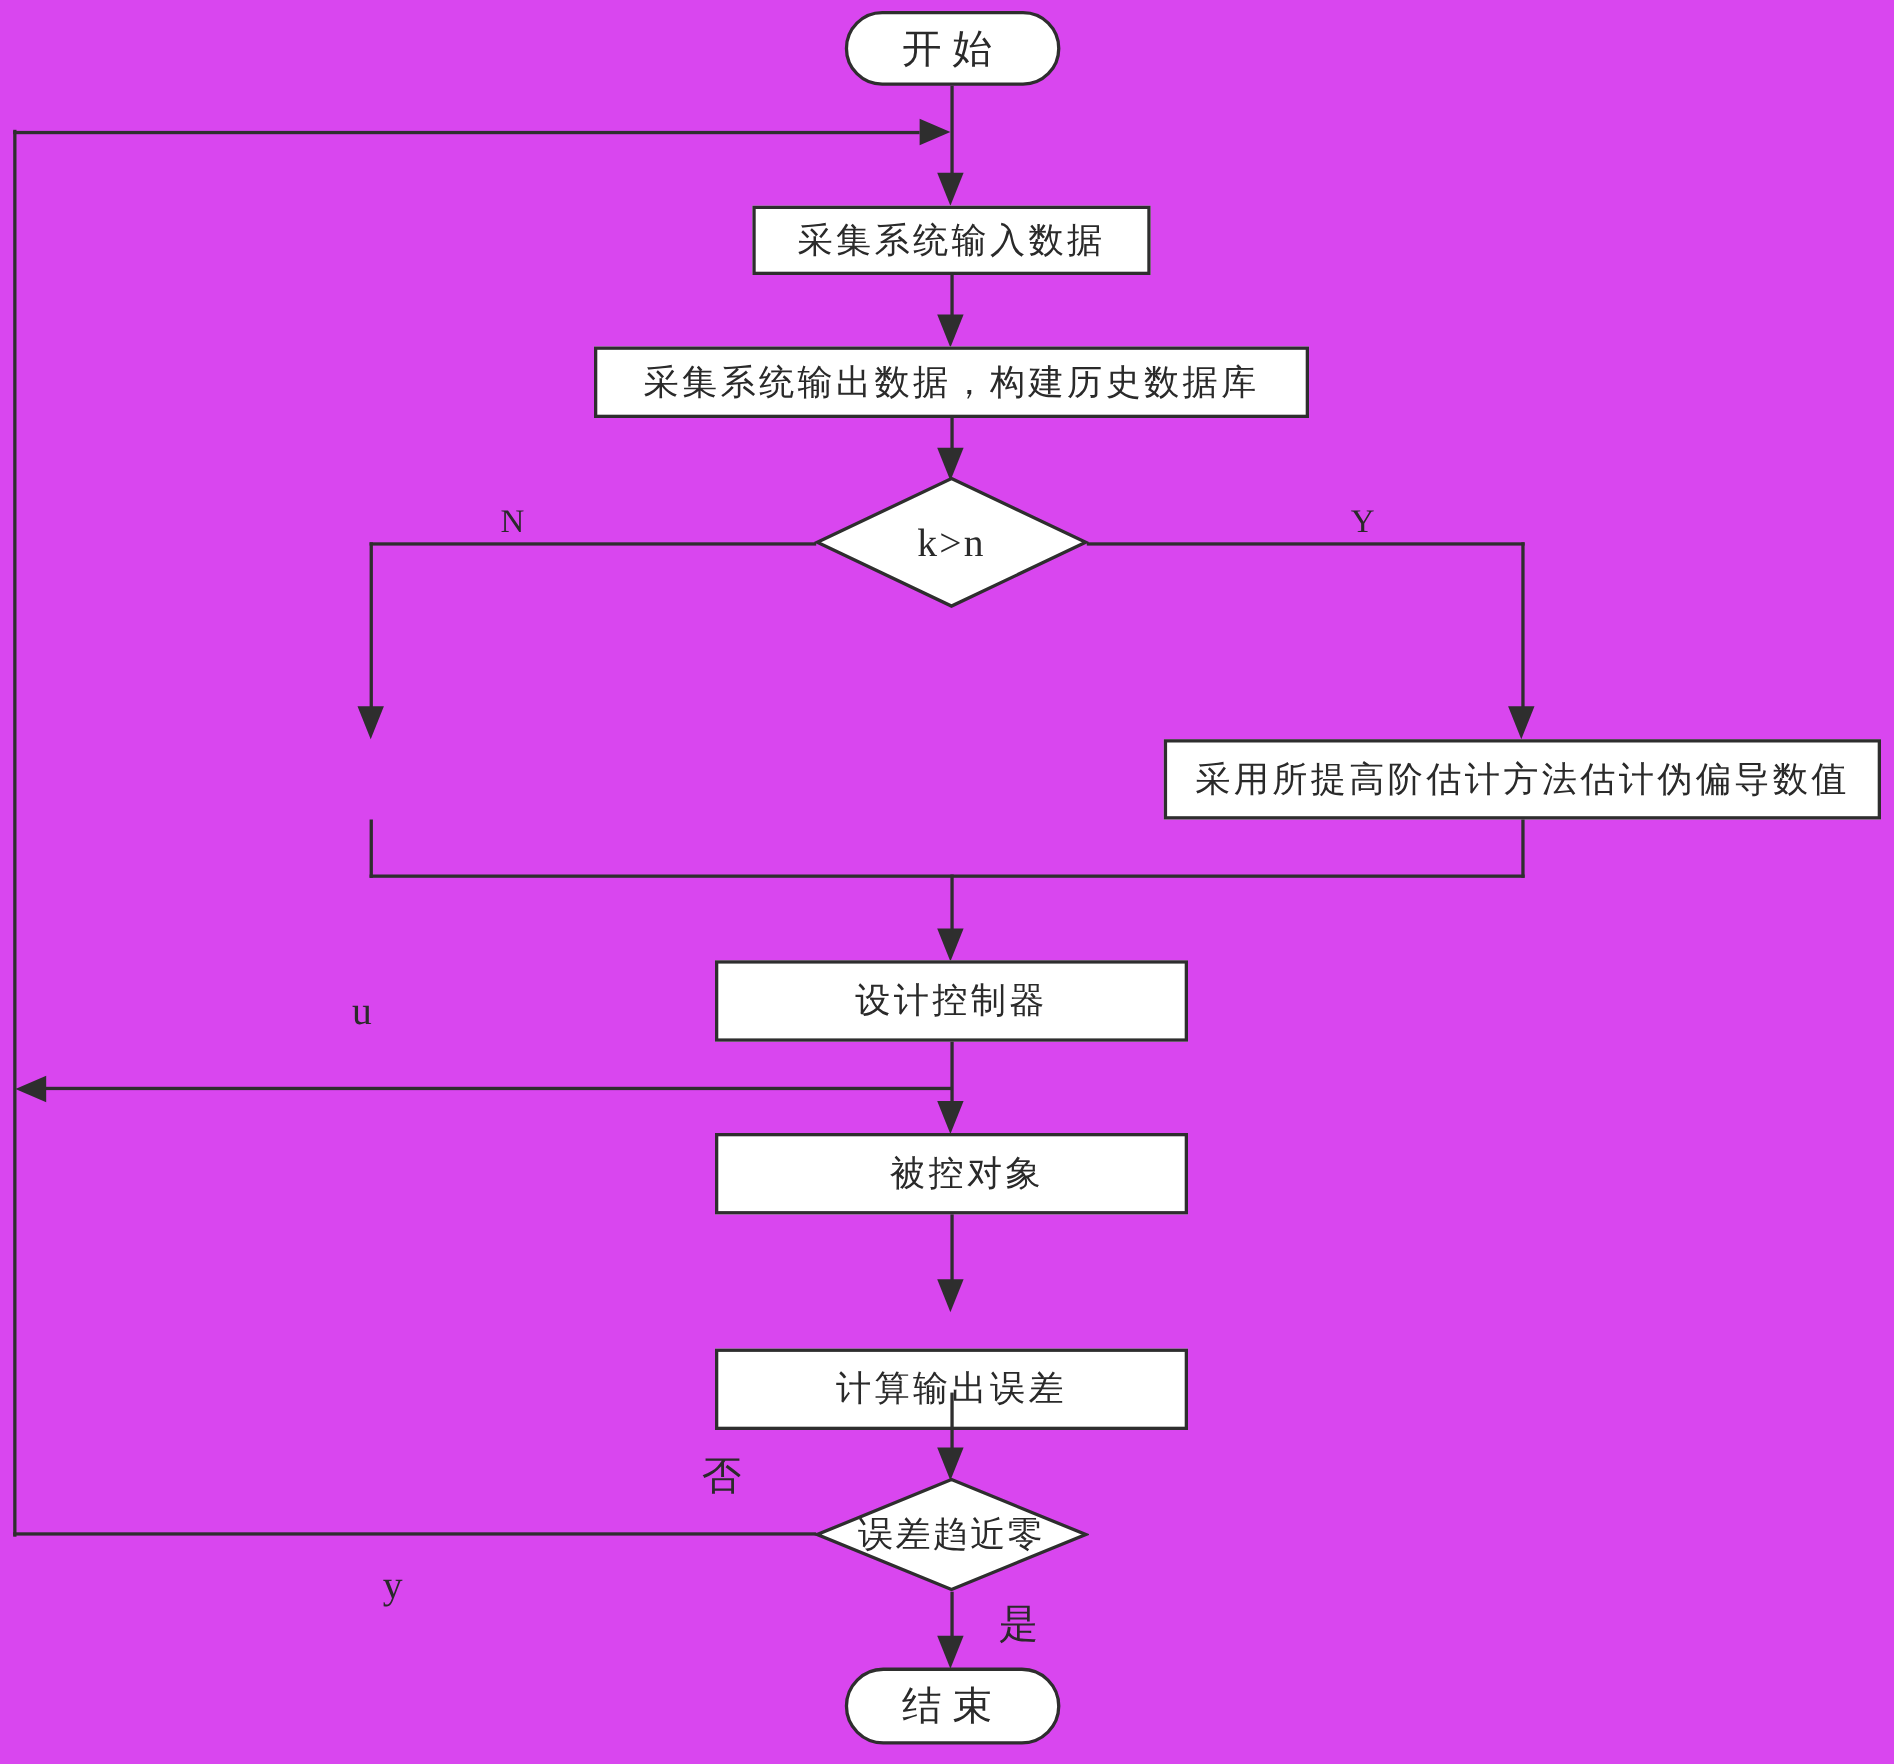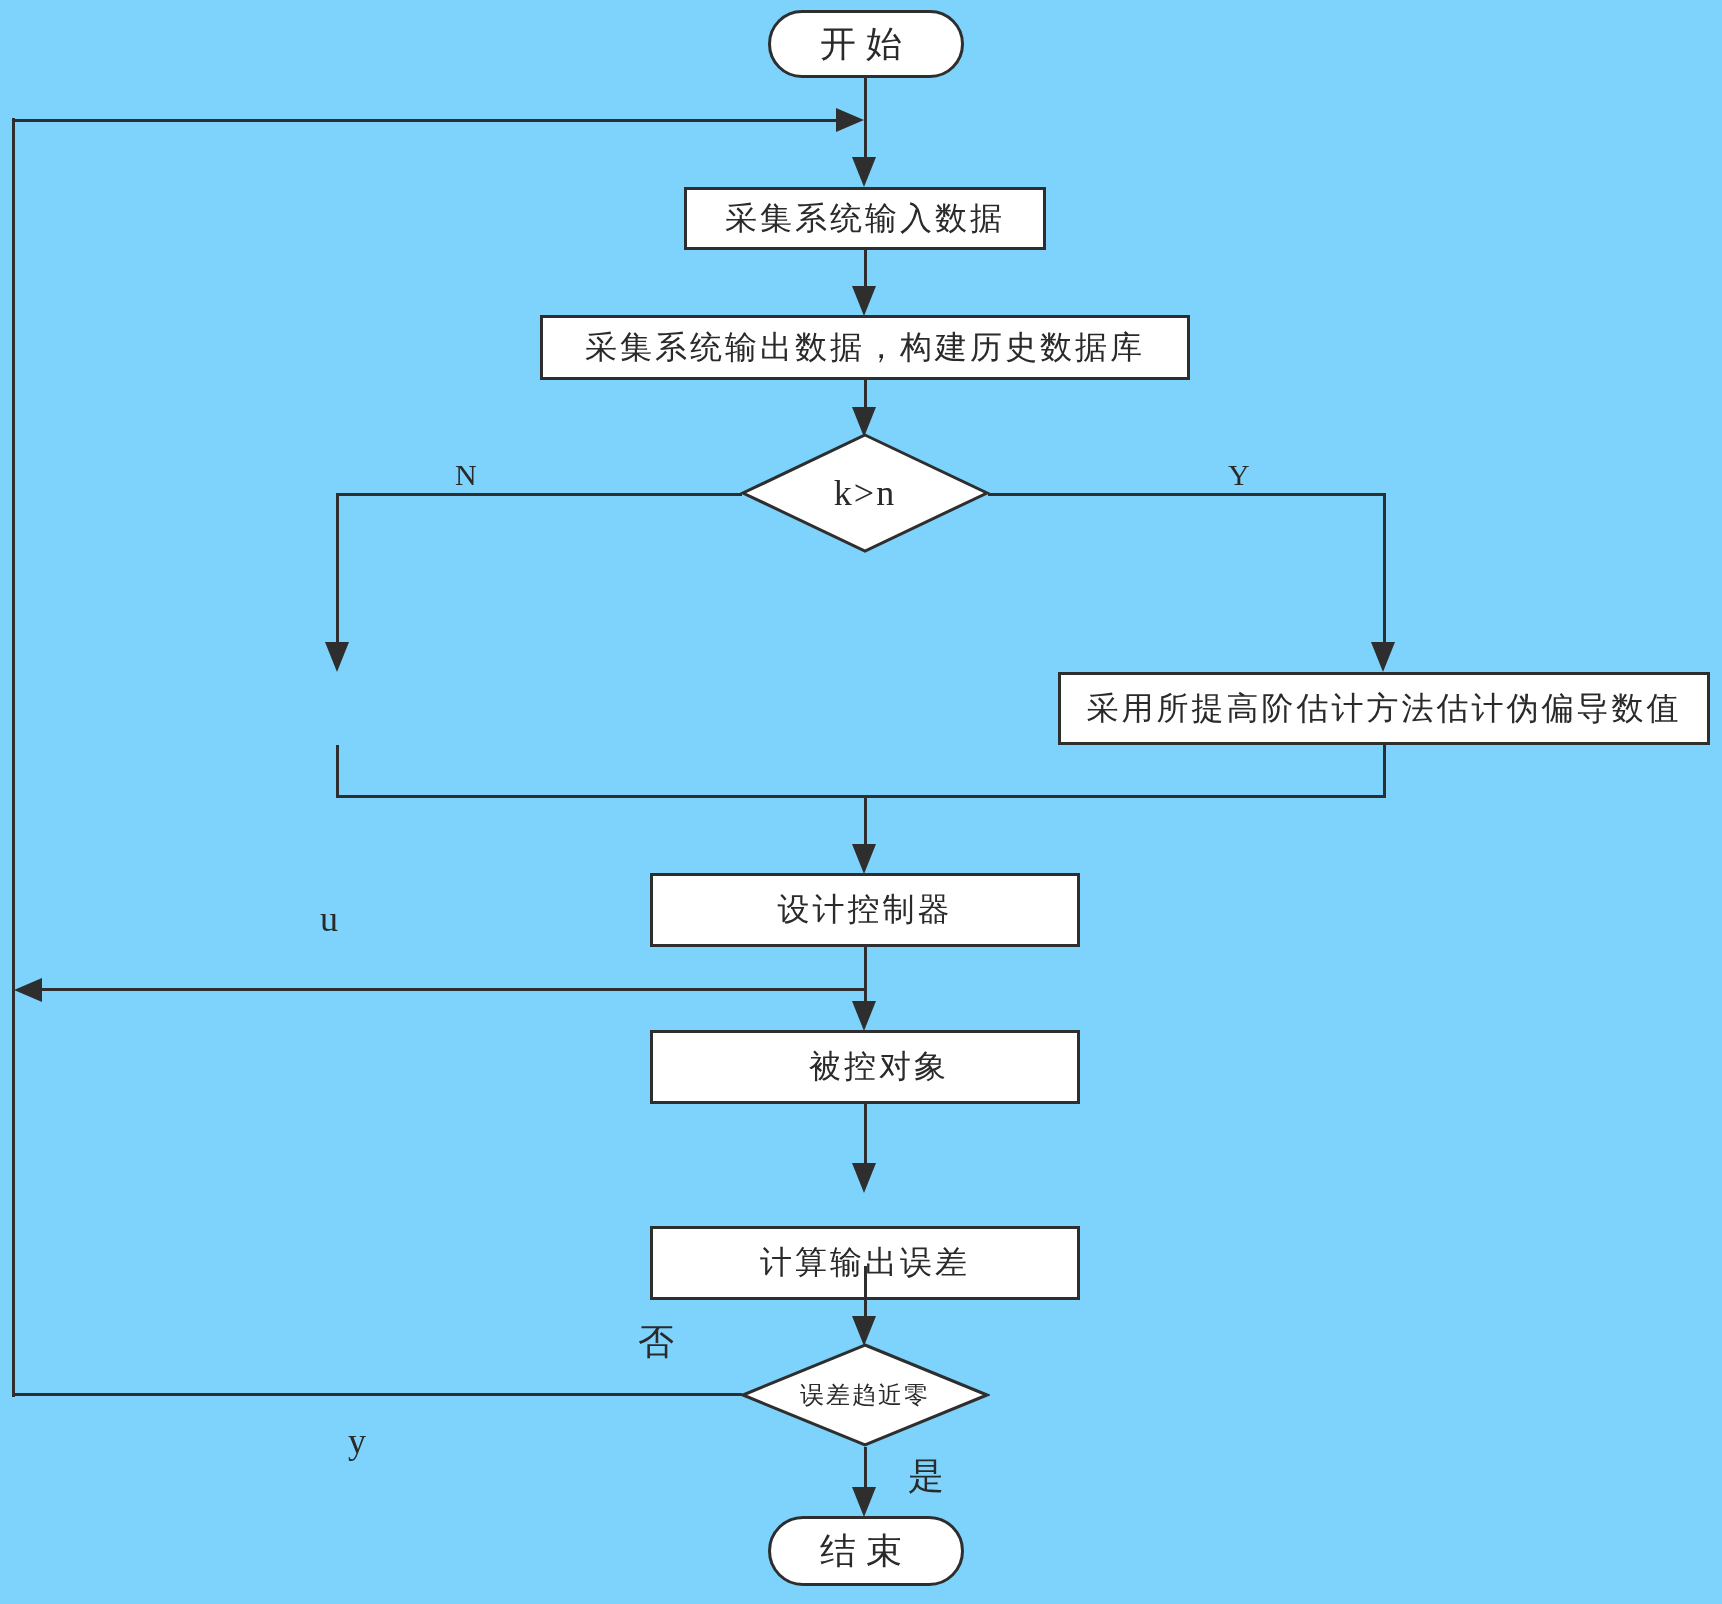--- a/index.html
+++ b/index.html
@@ -1,38 +1,38 @@
 <!DOCTYPE html>
 <html><head>
 <meta charset="utf-8">
 <style>
   html,body { margin:0; padding:0; background:#ffffff; }
   #canvas {
-    position:relative; width:1722px; height:1604px; background:#7dd3fc;
+    position:relative; width:1722px; height:1604px; background:#d946ef;
     font-family:"Liberation Serif","DejaVu Serif",serif; color:#222;
     overflow:hidden;
   }
   .node {
     position:absolute; box-sizing:border-box; border:3px solid #2e2e2e;
     background:#fff; display:flex; align-items:center; justify-content:center;
     font-size:32px; letter-spacing:3px; white-space:nowrap; color:#2a2a2a;
   }
   .terminator { border-radius:36px; font-size:36px; letter-spacing:10px; }
   .hline, .vline { position:absolute; background:#2e2e2e; }
   .hline { height:3px; }
   .vline { width:3px; }
   .arrow { position:absolute; width:0; height:0; }
   .arrow-down  { border-left:12px solid transparent; border-right:12px solid transparent; border-top:30px solid #2e2e2e; }
   .arrow-right { border-top:12px solid transparent; border-bottom:12px solid transparent; border-left:28px solid #2e2e2e; }
   .arrow-left  { border-top:12px solid transparent; border-bottom:12px solid transparent; border-right:28px solid #2e2e2e; }
   .diamond { position:absolute; }
   .diamond svg { display:block; }
   .diamond-label {
     position:absolute; inset:0; display:flex; align-items:center; justify-content:center;
-    font-size:24px; letter-spacing:2px; color:#2a2a2a; white-space:nowrap;
+    font-size:32px; letter-spacing:2px; color:#2a2a2a; white-space:nowrap;
   }
   .edge-label { position:absolute; font-size:36px; color:#2a2a2a; white-space:nowrap; }
   .edge-label.small { font-size:30px; }
 </style>
 </head>
 <body>
 
 <div id="canvas">
 
   <div class="vline" style="left:12px; top:118px; height:1279px;"></div>

